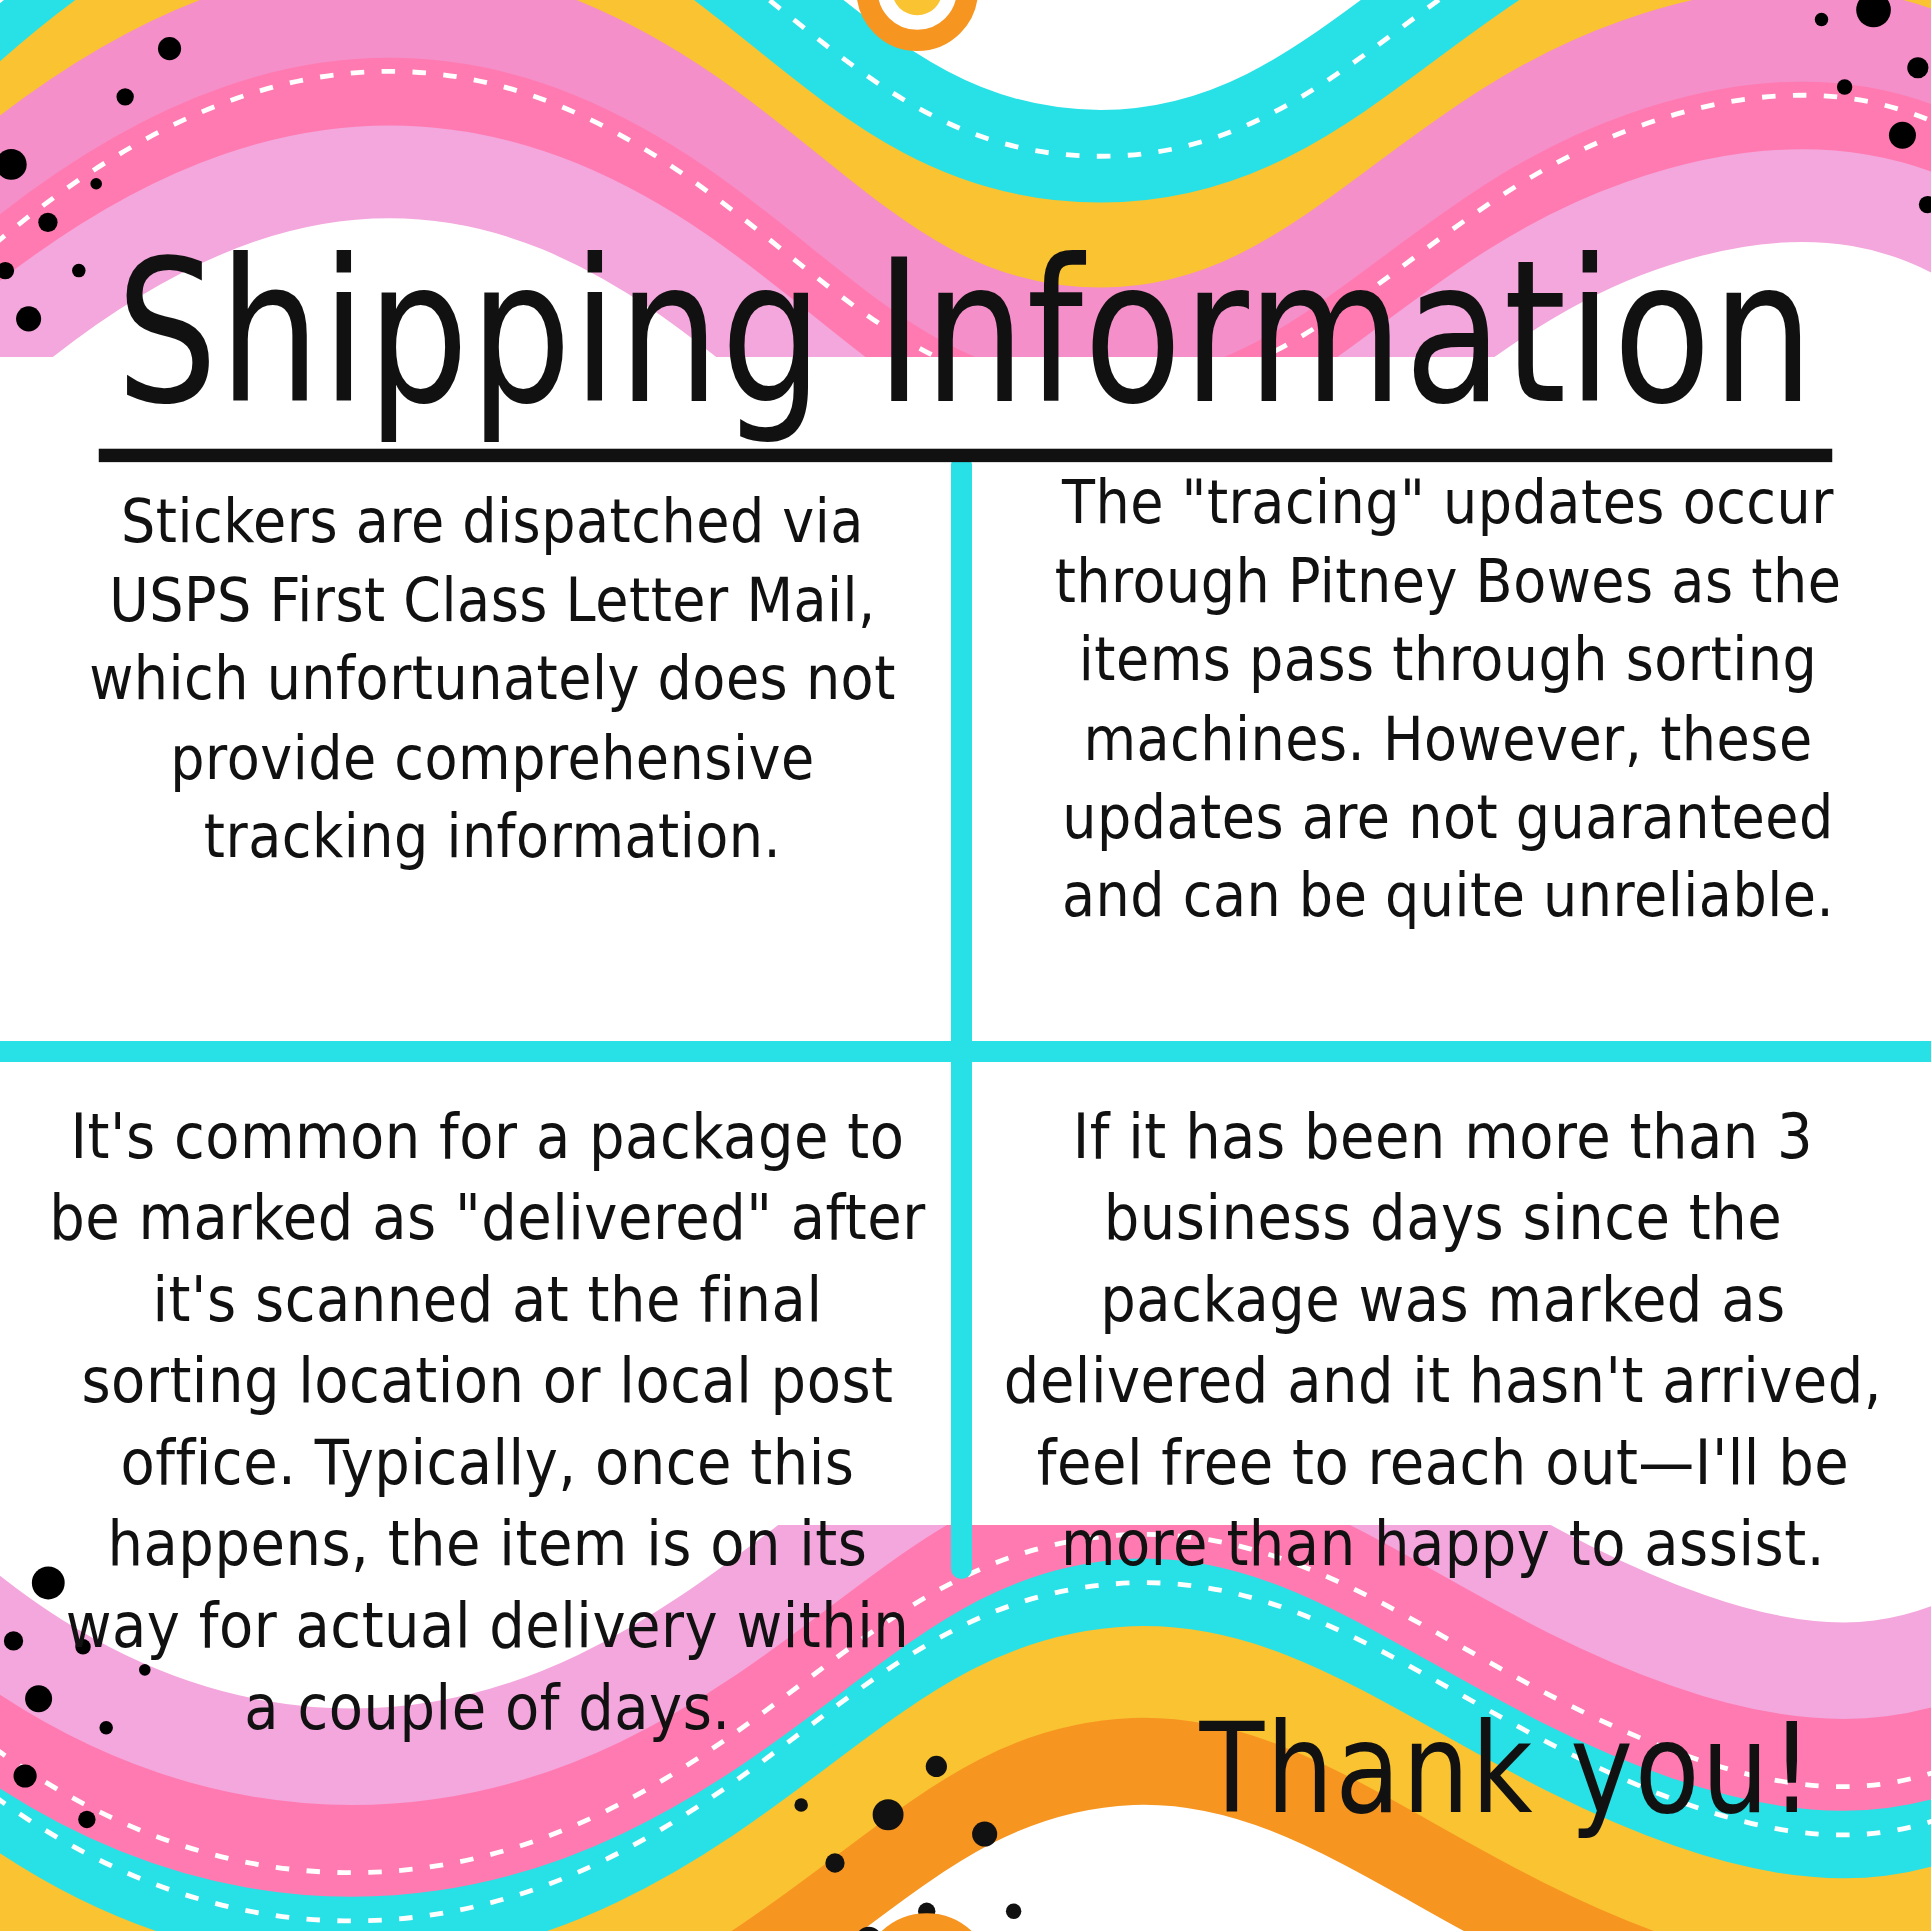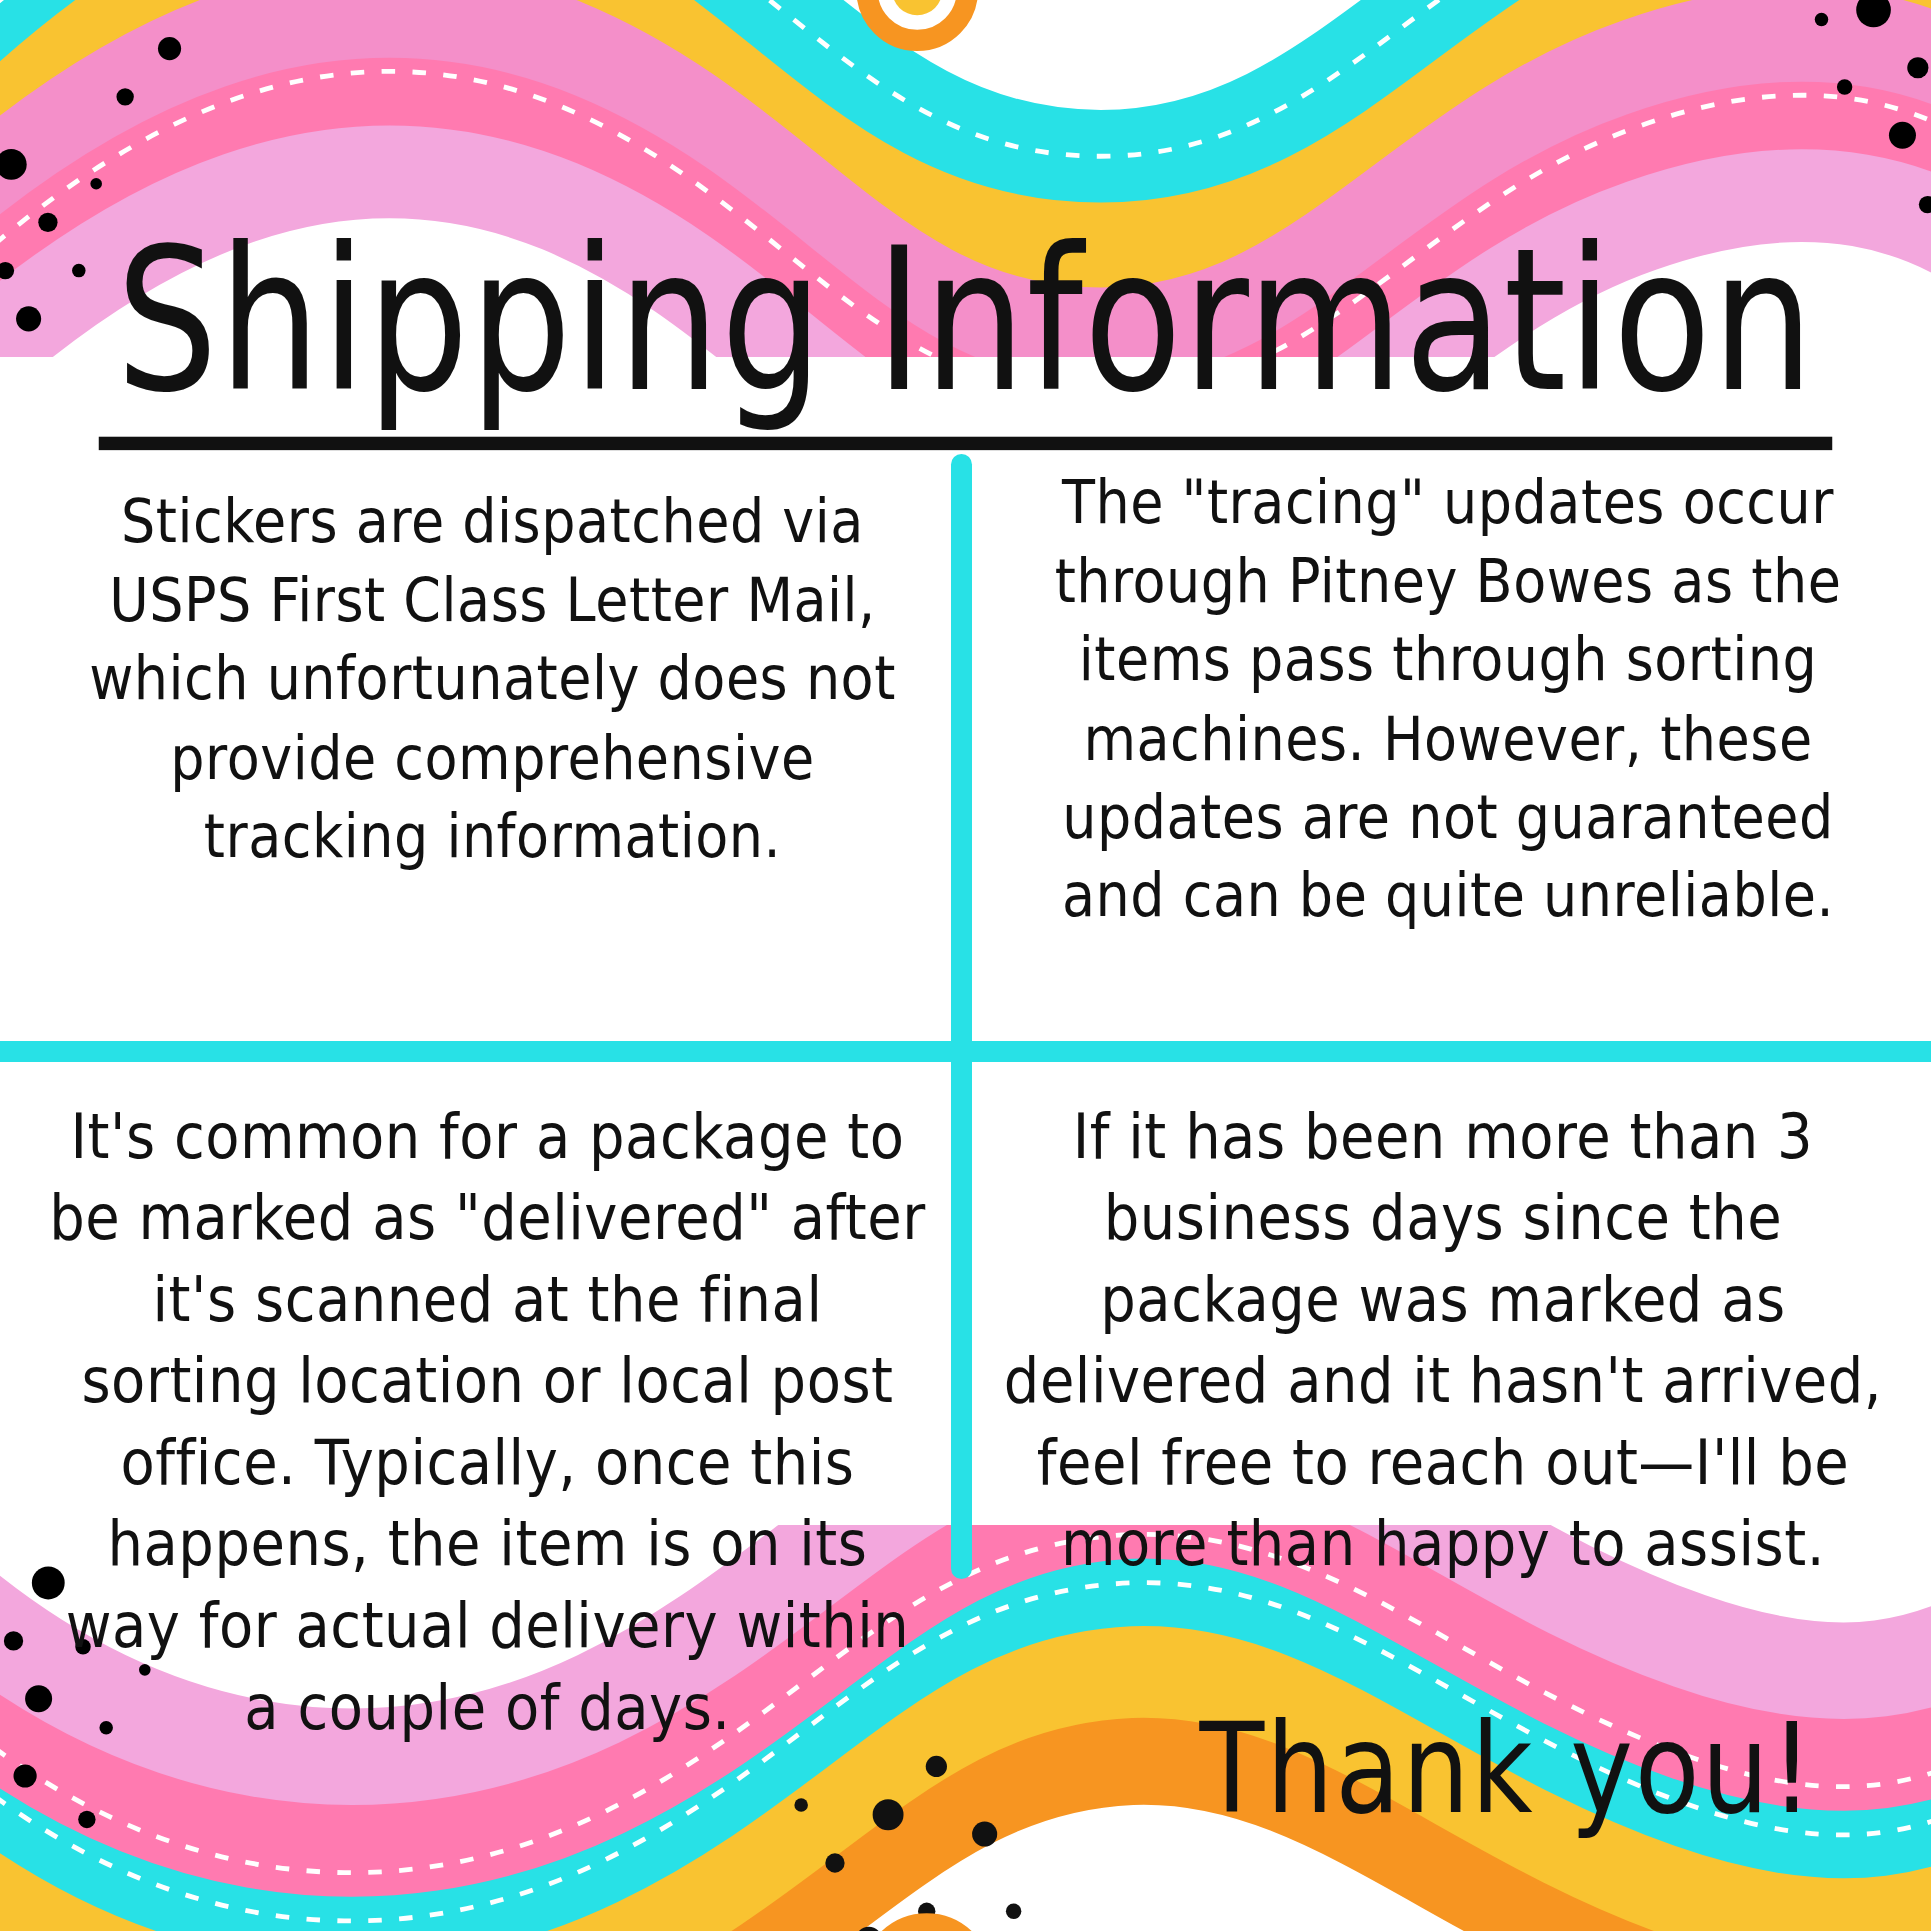--- a/index.html
+++ b/index.html
@@ -40,21 +40,21 @@
     width: 2028px;
     height: 541px;
   }
   .deco-dots-left-top { top: -19.3px; left: -9.7px; width: 251px; height: 406px; }
   .deco-dots-right-top { top: -19.3px; right: -9.7px; width: 212px; height: 309px; }
   .deco-dots-left-bottom { bottom: 29px; left: 0px; width: 251px; height: 348px; }
 
   
   .title-wrap {
     position: absolute;
-    top: 222px;
+    top: 234px;
     left: 0;
     width: 1931px;
     text-align: center;
     z-index: 5;
   }
   .title {
     display: inline-block;
     font-family: "DejaVu Sans", sans-serif;
     font-weight: 400;
     font-size: 162px;

